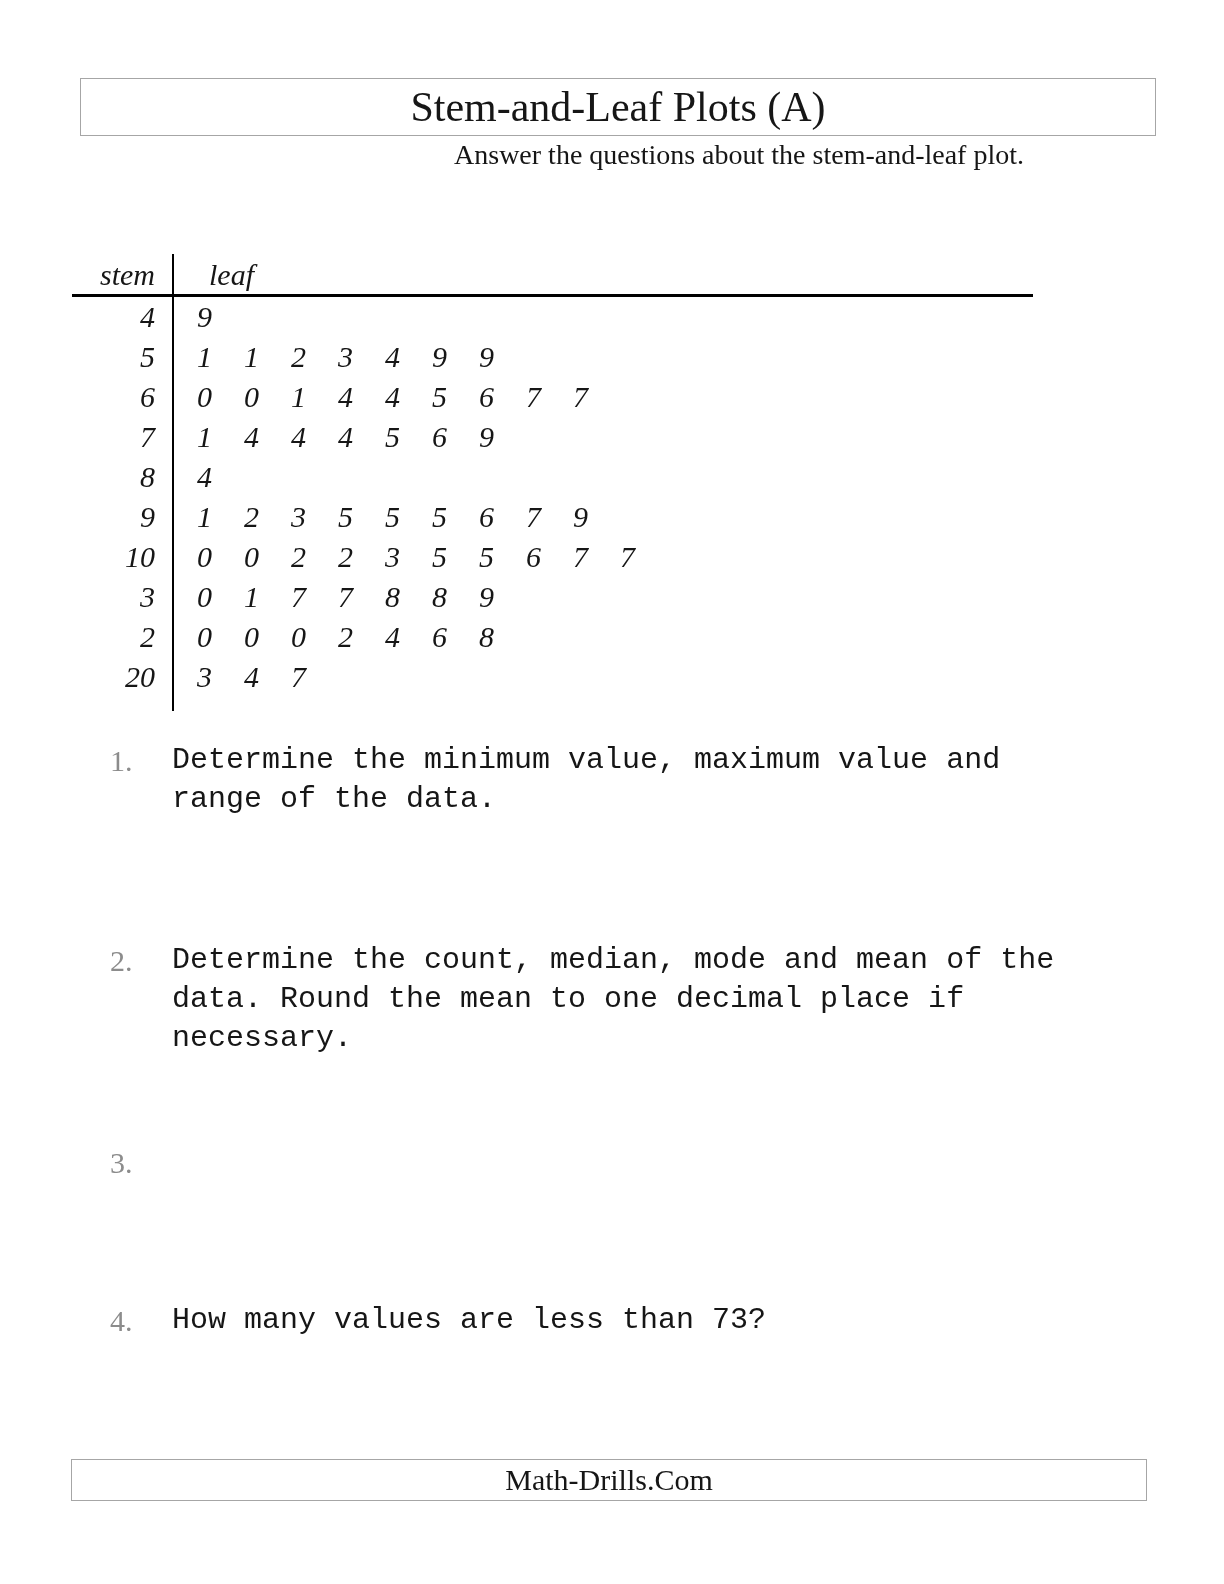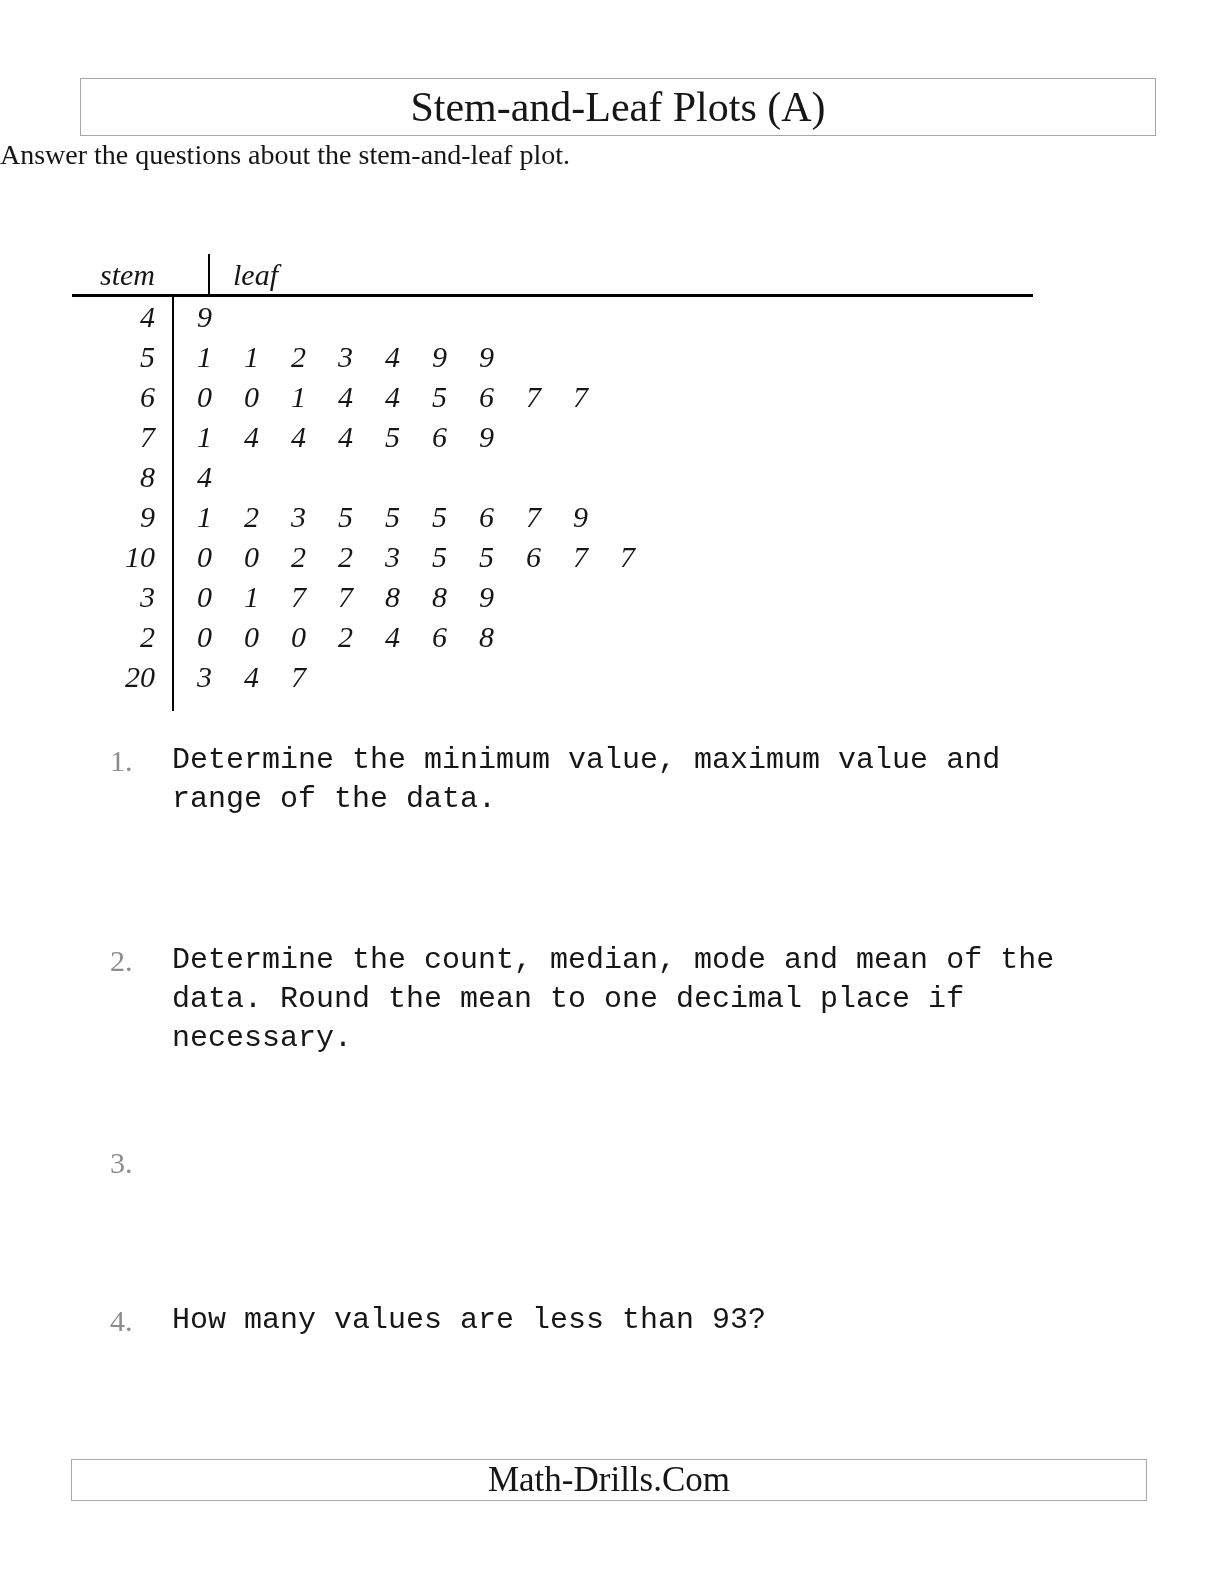--- a/index.html
+++ b/index.html
@@ -32,21 +32,21 @@
     font-size: 42px;
     line-height: 56px;
     white-space: nowrap;
   }
 
   .subtitle {
     position: absolute;
     left: 0;
     top: 139px;
     width: 1024px;
-    text-align: left;
+    text-align: right;
     font-size: 28px;
     line-height: 32px;
   }
 
   
   .slplot {
     position: absolute;
     left: 72px;
     top: 254px;
     width: 961px;
@@ -62,23 +62,22 @@
     width: 100px;
     box-sizing: border-box;
     padding-right: 17px;
     text-align: right;
     line-height: 42px;
   }
   .slp-header .leaf-col {
     flex: 1;
     border-left: 2px solid #000000;
     box-sizing: border-box;
-    padding-left: 23px;
+    padding-left: 35px;
     line-height: 42px;
-    margin-left: 36px;
   }
   .slp-row {
     display: flex;
     height: 40px;
   }
   .slp-row .stem {
     width: 100px;
     box-sizing: border-box;
     padding-right: 17px;
     text-align: right;
@@ -126,21 +125,21 @@
     left: 71px;
     top: 1459px;
     width: 1074px;
     height: 40px;
     border: 1px solid #a6a6a6;
     background: #ffffff;
   }
   .footer-text {
     width: 100%;
     text-align: center;
-    font-size: 35px;
+    font-size: 30px;
     line-height: 40px;
     white-space: nowrap;
   }
 </style>
 </head>
 <body>
 
 <div class="title-box">
   <div class="title-text">Stem-and-Leaf Plots (A)</div>
 </div>
@@ -276,18 +275,18 @@
 </div>
 <div class="question" id="q2">
   <span class="qnum">2.</span>
   <span class="qtext">Determine the count, median, mode and mean of the data. Round the mean to one decimal place if necessary.</span>
 </div>
 <div class="question" id="q3">
   <span class="qnum">3.</span>
 </div>
 <div class="question" id="q4">
   <span class="qnum">4.</span>
-  <span class="qtext">How many values are less than 93?</span>
+  <span class="qtext">How many values are less than 73?</span>
 </div>
 
 <div class="footer-box">
   <div class="footer-text">Math-Drills.Com</div>
 </div>
 
 </body></html>

